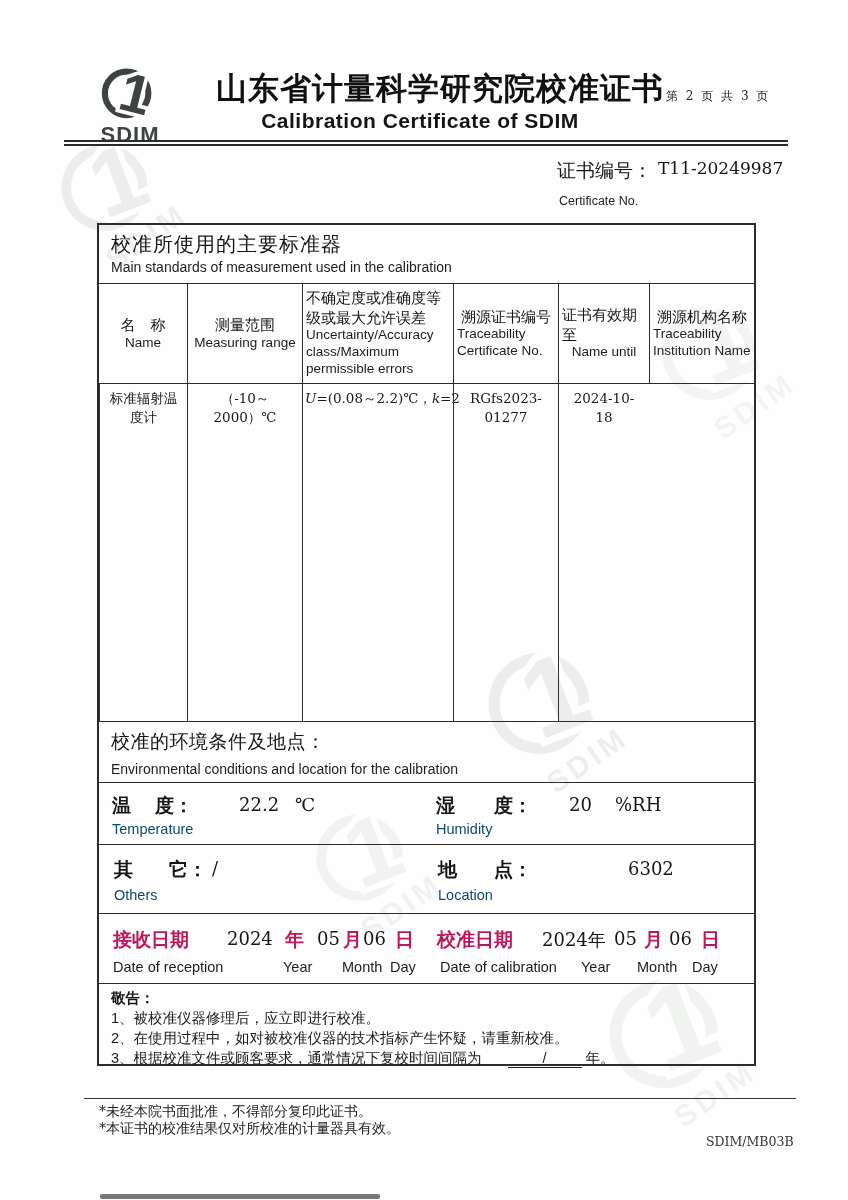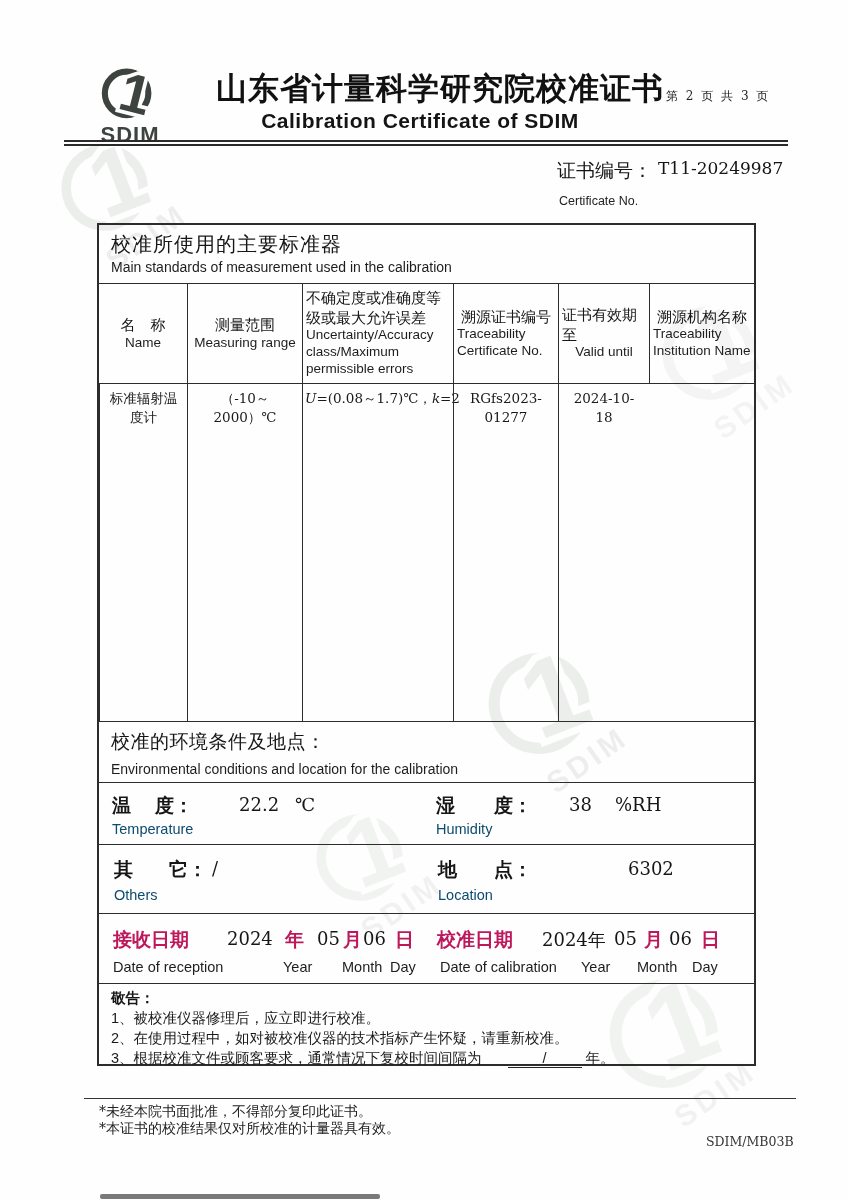--- a/index.html
+++ b/index.html
@@ -163,48 +163,48 @@
       <div class="hc">
         <span class="cn">不确定度或准确度等级或最大允许误差</span>
         <span class="en">Uncertainty/Accuracy class/Maximum permissible errors</span>
       </div>
       <div class="hc">
         <span class="cn">溯源证书编号</span>
         <span class="en">Traceability Certificate No.</span>
       </div>
       <div class="hc">
         <span class="cn">证书有效期至</span>
-        <span class="en">Valid until</span>
+        <span class="en">Name until</span>
       </div>
       <div class="hc">
         <span class="cn">溯源机构名称</span>
         <span class="en">Traceability Institution Name</span>
       </div>
 
       <div class="bc">标准辐射温度计</div>
       <div class="bc">（-10～2000）℃</div>
-      <div class="bc nowrap"><span class="it">U</span><span>=(0.08～1.7)℃，</span><span class="it">k</span><span>=2</span></div>
+      <div class="bc nowrap"><span class="it">U</span><span>=(0.08～2.2)℃，</span><span class="it">k</span><span>=2</span></div>
       <div class="bc">RGfs2023-01277</div>
       <div class="bc">2024-10-18</div>
     </div>
 
     <div class="row row-envtitle bt">
       <div class="envtitle-cn">校准的环境条件及地点：</div>
       <div class="envtitle-en">Environmental conditions and location for the calibration</div>
     </div>
 
     <div class="row row-env row-temp bt">
       <span class="cnl" style="left:13px; top:10px;">温</span>
       <span class="cnl" style="left:56px; top:10px;">度：</span>
       <span class="val" style="left:140px; top:11px;">22.2</span>
       <span class="val" style="left:196px; top:11px;">℃</span>
       <span class="enl" style="left:13px; top:38px;">Temperature</span>
       <span class="cnl" style="left:337px; top:10px;">湿</span>
       <span class="cnl" style="left:395px; top:10px;">度：</span>
-      <span class="val" style="left:470px; top:11px;">38</span>
+      <span class="val" style="left:470px; top:11px;">20</span>
       <span class="val" style="left:516px; top:11px;">%RH</span>
       <span class="enl" style="left:337px; top:38px;">Humidity</span>
     </div>
 
     <div class="row row-env row-others bt">
       <span class="cnl" style="left:15px; top:12px;">其</span>
       <span class="cnl" style="left:70px; top:12px;">它：</span>
       <span class="val" style="left:113px; top:13px;">/</span>
       <span class="enl" style="left:15px; top:42px;">Others</span>
       <span class="cnl" style="left:339px; top:12px;">地</span>

